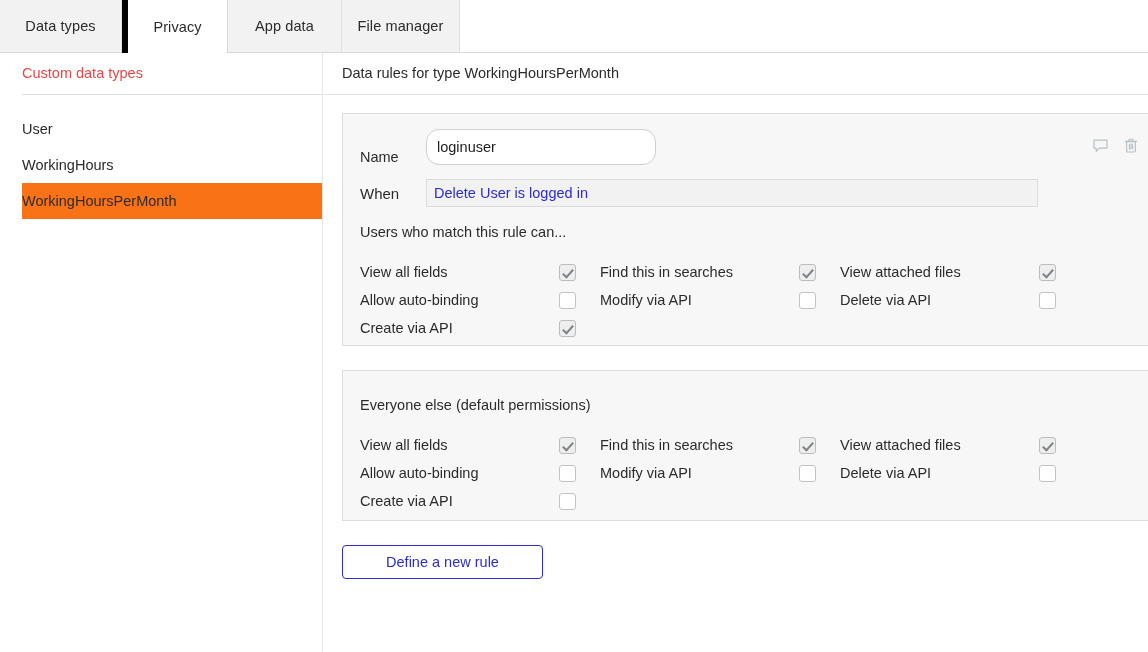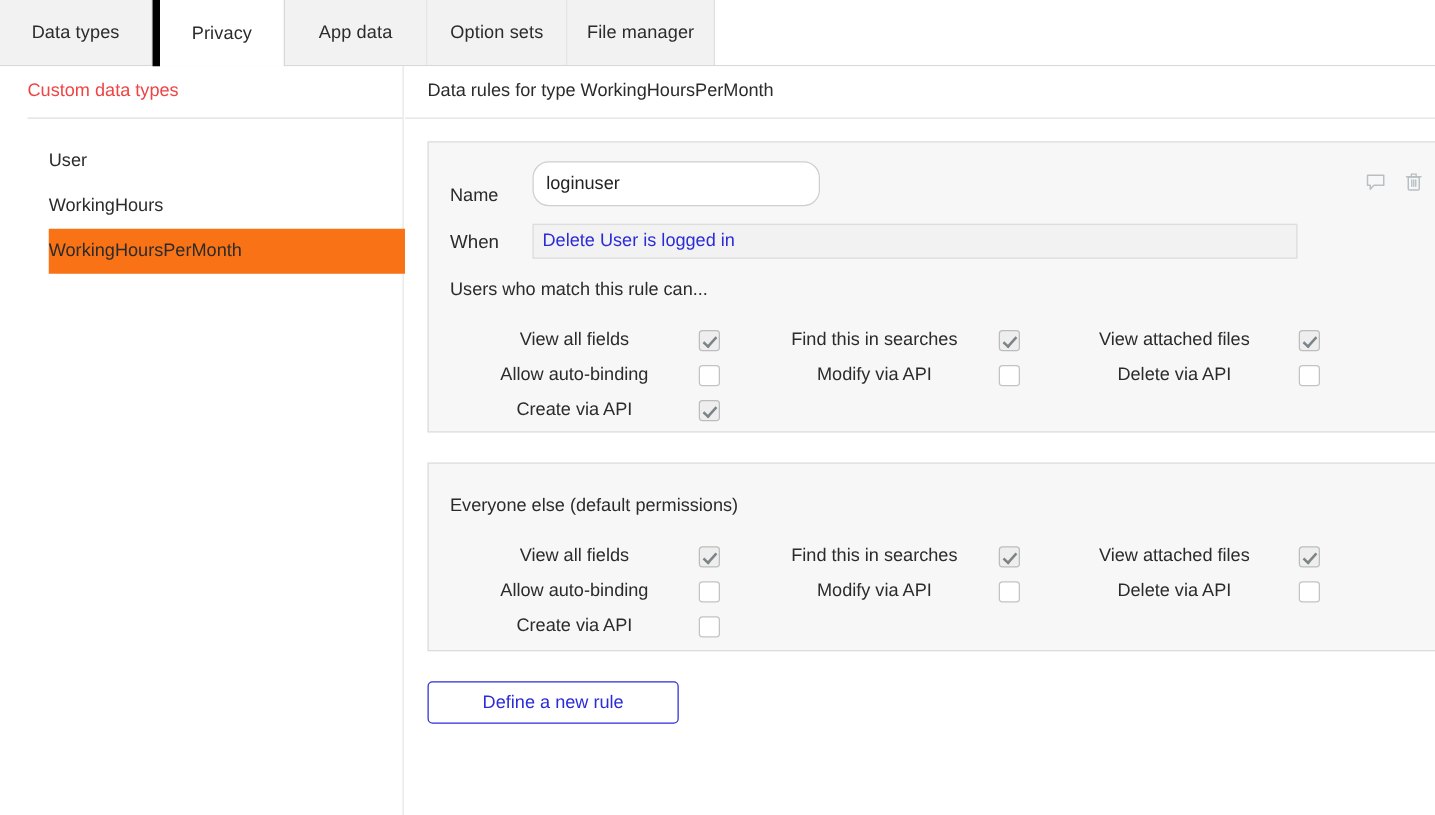--- a/index.html
+++ b/index.html
@@ -81,21 +81,21 @@
   }
   .sidebar-rule {
     position: absolute;
     left: 22px; top: 41px;
     width: 300px;
     height: 1px;
     background: #dedede;
   }
   .sidebar-list {
     position: absolute;
-    left: 17px; top: 58px;
+    left: 0; top: 58px;
     width: 354px;
   }
   .sidebar-item {
     height: 36px;
     margin: 0 1px 0 22px;
     width: 300px;
     display: flex;
     align-items: center;
     font-size: 14.5px;
     color: #2b2b2b;
@@ -208,21 +208,20 @@
     font-size: 14.5px;
     color: #2b2b2b;
   }
   #rule-section-label { top: 110px; }
   #default-section-label { top: 26px; }
 
   .perm-grid {
     position: absolute;
     left: 17px;
     width: 720px;
-    text-align: center;
   }
   #rule-perms { top: 144px; }
   #default-perms { top: 60px; }
 
   .perm-row {
     display: flex;
     height: 28px;
     align-items: center;
   }
   .perm-cell {
@@ -284,21 +283,20 @@
 </style>
 </head>
 <body>
 
 <div id="app">
 
   <div class="tabbar" id="tabbar">
       <div class="tab tab-w0">Data types</div>
       <div class="tab tab-w1 active">Privacy</div>
       <div class="tab tab-w2">App data</div>
-      <div class="tab tab-w3">Option sets</div>
       <div class="tab tab-w4">File manager</div>
       <div class="tabfill"></div>
     </div>
 
   <div class="sidebar">
     <div class="sidebar-title">Custom data types</div>
     <div class="sidebar-rule"></div>
     <div class="sidebar-list" id="sidebar-list">
         <div class="sidebar-item">User</div>
         <div class="sidebar-item">WorkingHours</div>

